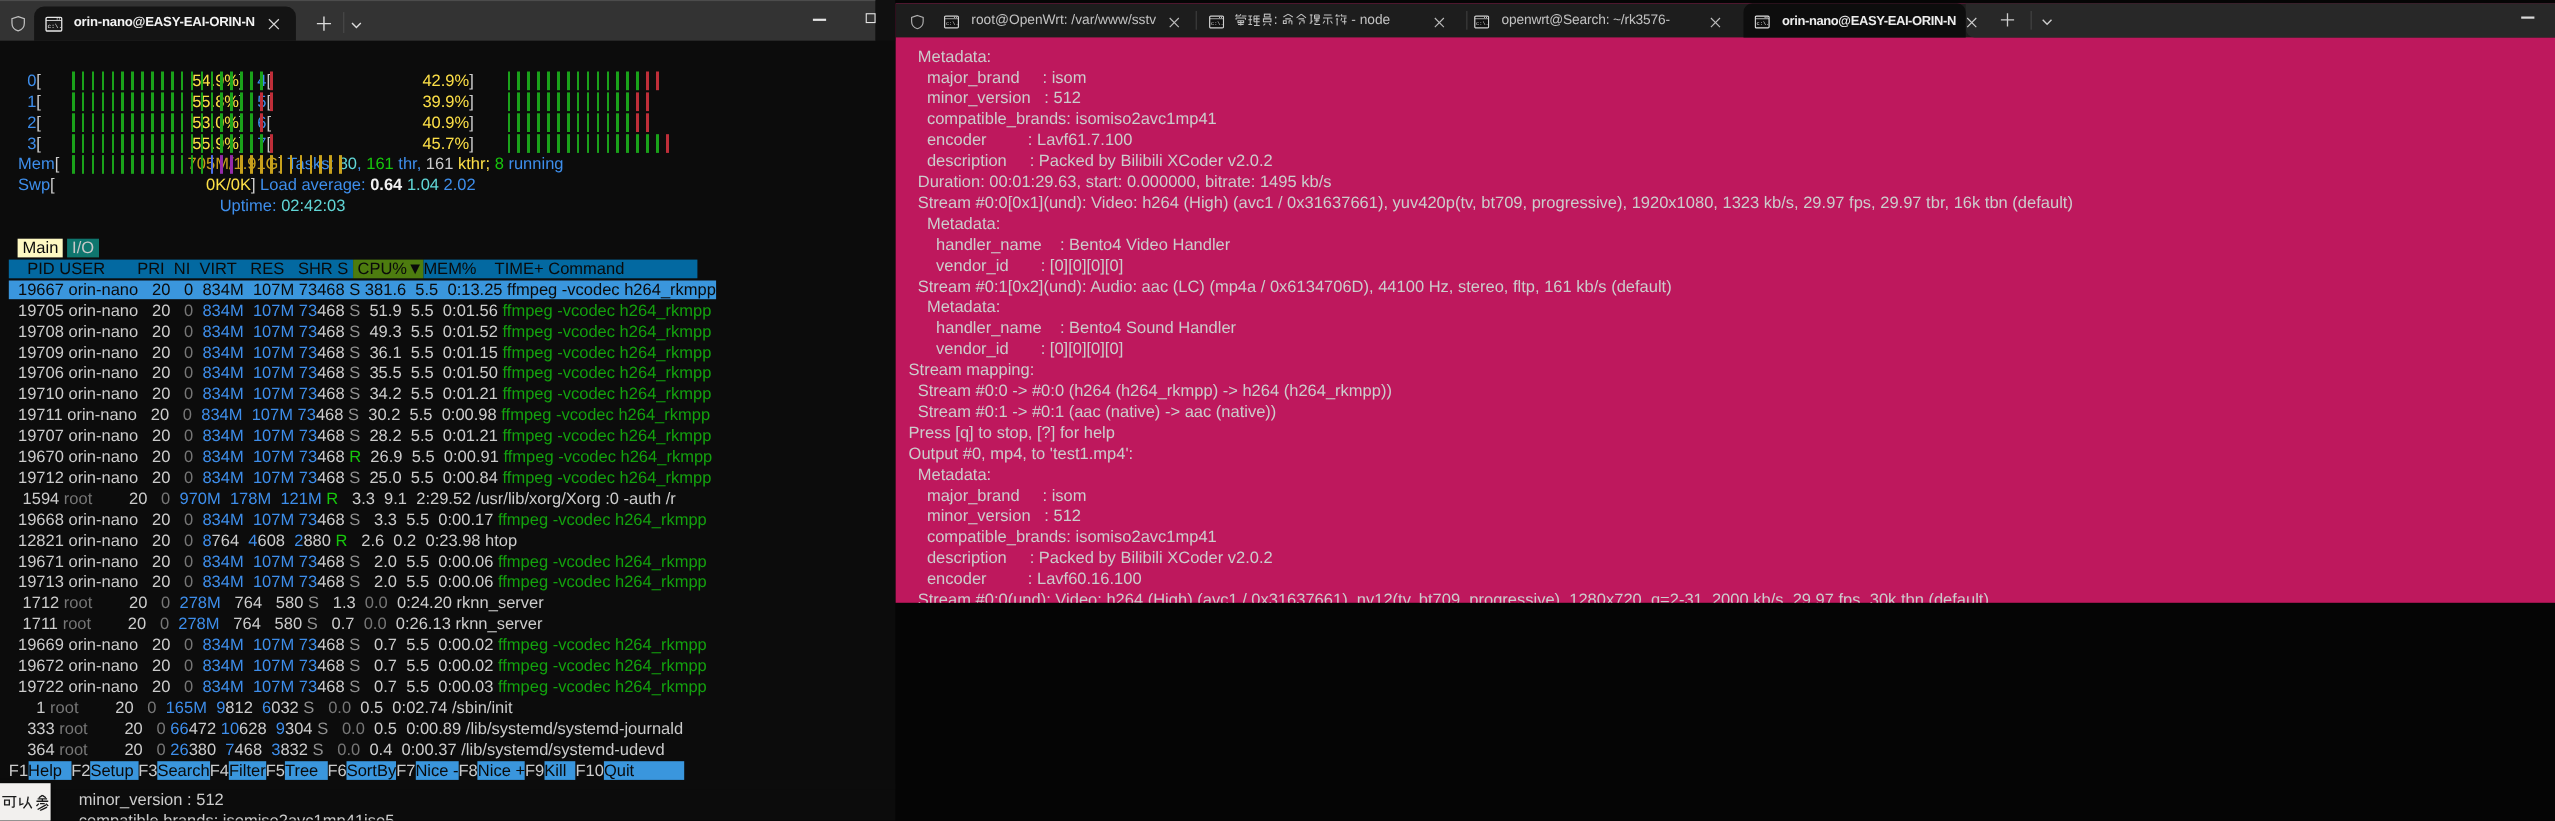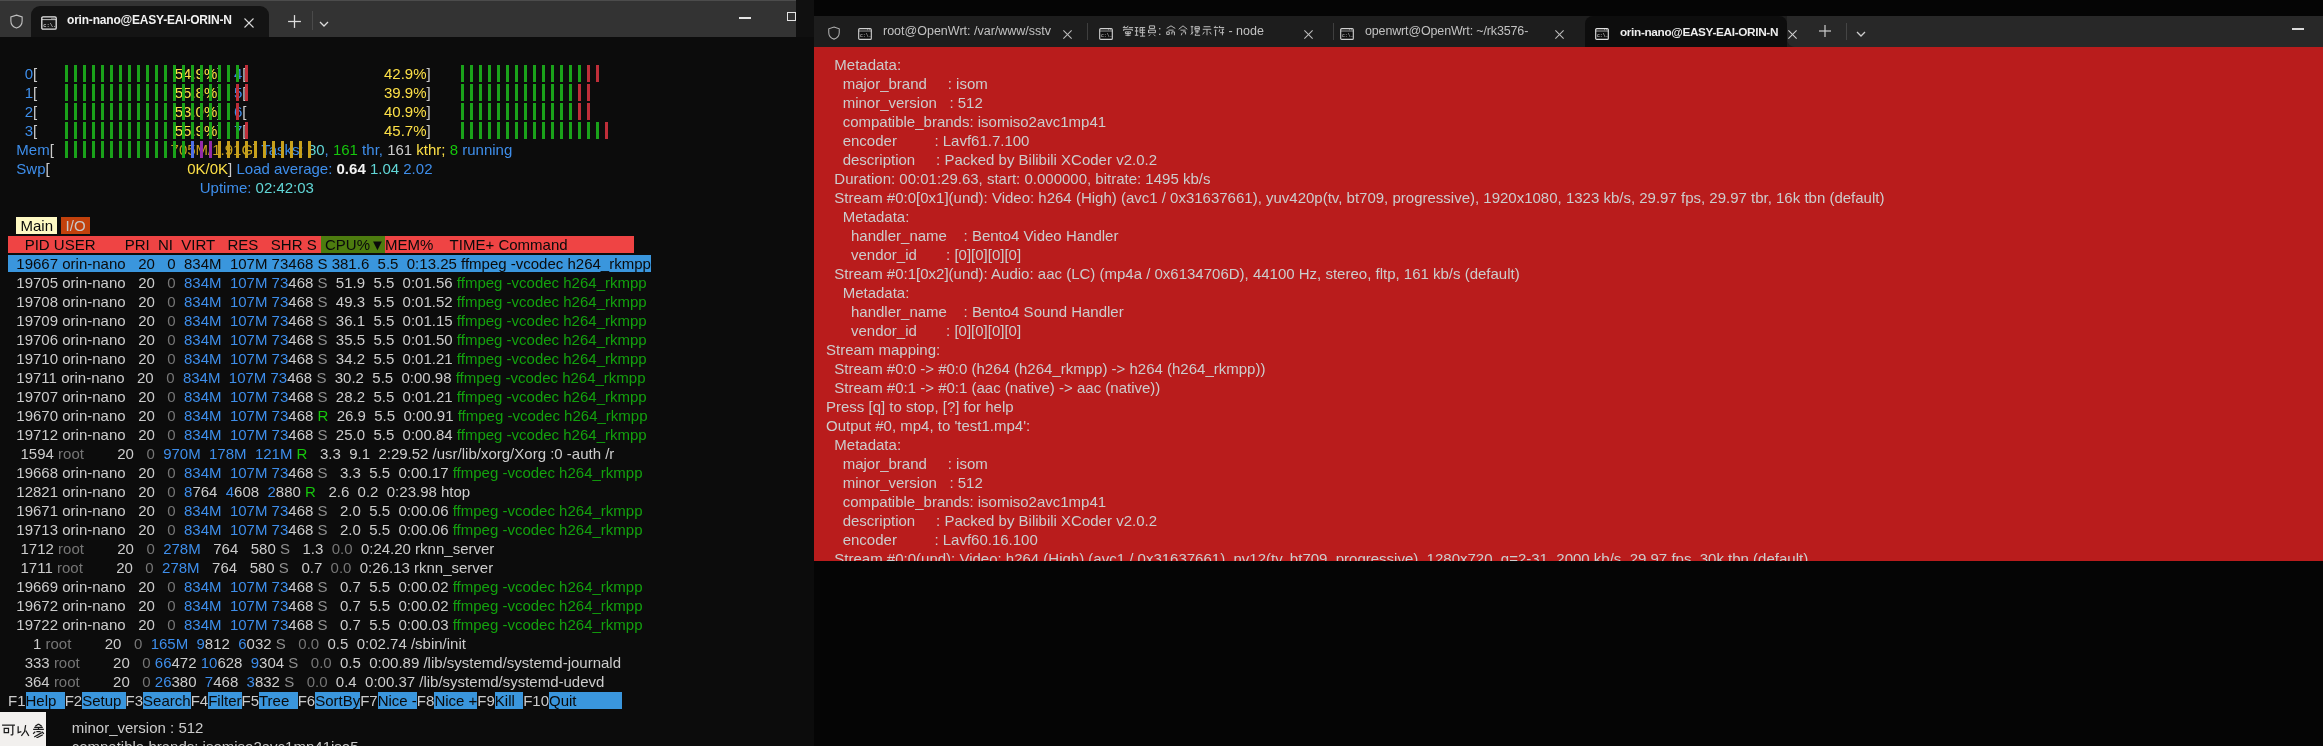--- a/index.html
+++ b/index.html
@@ -1,33 +1,33 @@
 <!DOCTYPE html>
 <html><head><meta charset="utf-8"><style>
 *{margin:0;padding:0;box-sizing:border-box}
 body{width:2323px;height:746px;background:#050505;position:relative;overflow:hidden;font-family:"Liberation Sans",sans-serif}
 .term{font-family:Liberation Sans, sans-serif;font-size:15px;line-height:19px;white-space:pre;letter-spacing:0}
 .w{color:#cccccc} .k{color:#0a0a0a} .dim{color:#767676} .gy{color:#fde047} .sgray{color:#8f8f8f}
 .bl{color:#3e8eeb} .g{color:#13a10e} .bg{color:#16c60c} .cy{color:#61d6d6}
 .y{color:#c8a11c} .bw{color:#f2f2f2;font-weight:bold}
-.maintab{background:#fef9c3;color:#0a0a0a} .iotab{background:#c2410c;color:#c8c8c8}
-.hdr{background:#ef4444;color:#0a0a0a} .sorthdr{background:#4d7c0f;color:#0a0a0a}
+.maintab{background:#fef9c3;color:#0a0a0a} .iotab{background:#0f766e;color:#c8c8c8}
+.hdr{background:#0369a1;color:#0a0a0a} .sorthdr{background:#4d7c0f;color:#0a0a0a}
 .selrow{background:#3a96dd} .selrow span{color:#0a0a0a}
 .fk{background:#3a96dd;color:#0a0a0a}
 .rtxt{color:#c2c2c2}
 .stripe{position:absolute;height:17px;background-repeat:repeat-x}
 .sg{background-image:repeating-linear-gradient(90deg,transparent 0,transparent 3.4px,#1aa21a 3.4px,#1aa21a 5.8px,transparent 5.8px,transparent 9px)}
 .sr{background-image:repeating-linear-gradient(90deg,transparent 0,transparent 3.4px,#bf2e39 3.4px,#bf2e39 5.8px,transparent 5.8px,transparent 9px)}
 .sb{background-image:repeating-linear-gradient(90deg,transparent 0,transparent 3.4px,#4d6fe8 3.4px,#4d6fe8 5.8px,transparent 5.8px,transparent 9px)}
 .sp2{background-image:repeating-linear-gradient(90deg,transparent 0,transparent 3.4px,#952ba8 3.4px,#952ba8 5.8px,transparent 5.8px,transparent 9px)}
 .sy{background-image:repeating-linear-gradient(90deg,transparent 0,transparent 3.4px,#c8a11c 3.4px,#c8a11c 5.8px,transparent 5.8px,transparent 9px)}
 
 </style></head><body>
 
-<div style="position:absolute;left:814px;top:16px;width:1509px;height:545px;background:#b91c1c;overflow:hidden">
+<div style="position:absolute;left:814px;top:3px;width:1509px;height:545px;background:#be185d;overflow:hidden">
   <div style="position:absolute;left:0;top:0;width:1509px;height:31px;background:#1d1d1d"></div>
   <div style="position:absolute;left:973px;top:0;width:536px;height:31px;background:#282828;border-bottom-left-radius:8px"></div>
   <div style="position:absolute;left:13px;top:10px"><svg width="14" height="14" viewBox="0 0 16 16" fill="none" stroke="#b0b0b0" stroke-width="1.2">
         <path d="M8 1.2 L14 3.2 V7.5 C14 11.5 11.3 14 8 15 C4.7 14 2 11.5 2 7.5 V3.2 Z"></path>
       </svg></div>
 
   <div style="position:absolute;left:44px;top:8px"><svg width="14" height="14" viewBox="0 0 16 16" style="vertical-align:middle">
         <rect x="0.8" y="1.8" width="14.4" height="12.4" rx="1.2" fill="#101010" stroke="#cfcfcf" stroke-width="1.3"></rect>
         <line x1="0.8" y1="4.6" x2="15.2" y2="4.6" stroke="#cfcfcf" stroke-width="0.8"></line>
         <circle cx="11" cy="3.2" r="0.55" fill="#cfcfcf"></circle>
@@ -90,21 +90,21 @@
       </svg></div>
   <div style="position:absolute;left:519px;top:7px;width:1px;height:17px;background:#3f3f3f"></div>
 
   <div style="position:absolute;left:526px;top:8px"><svg width="14" height="14" viewBox="0 0 16 16" style="vertical-align:middle">
         <rect x="0.8" y="1.8" width="14.4" height="12.4" rx="1.2" fill="#101010" stroke="#cfcfcf" stroke-width="1.3"></rect>
         <line x1="0.8" y1="4.6" x2="15.2" y2="4.6" stroke="#cfcfcf" stroke-width="0.8"></line>
         <circle cx="11" cy="3.2" r="0.55" fill="#cfcfcf"></circle>
         <circle cx="13" cy="3.2" r="0.55" fill="#cfcfcf"></circle>
         <text x="2.2" y="11.5" fill="#cfcfcf" font-family="Liberation Mono, monospace" font-size="5.5">c:\.</text>
       </svg></div>
-  <div style="position:absolute;left:551px;top:8px;font-size:12.5px;letter-spacing:-0.15px;color:#c2c2c2">openwrt@OpenWrt: ~/rk3576-</div>
+  <div style="position:absolute;left:551px;top:8px;font-size:12.5px;letter-spacing:-0.15px;color:#c2c2c2">openwrt@Search: ~/rk3576-</div>
   <div style="position:absolute;left:740px;top:10px"><svg width="11" height="11" viewBox="0 0 12 12" stroke="#bdbdbd" stroke-width="1.1">
         <line x1="1.5" y1="1.5" x2="10.5" y2="10.5"></line>
         <line x1="10.5" y1="1.5" x2="1.5" y2="10.5"></line>
       </svg></div>
 
   <div style="position:absolute;left:771px;top:0px;width:202px;height:31px;background:#0d0d0d;border-radius:8px 8px 0 0"></div>
   <div style="position:absolute;left:781px;top:8px"><svg width="14" height="14" viewBox="0 0 16 16" style="vertical-align:middle">
         <rect x="0.8" y="1.8" width="14.4" height="12.4" rx="1.2" fill="#101010" stroke="#e2e2e2" stroke-width="1.3"></rect>
         <line x1="0.8" y1="4.6" x2="15.2" y2="4.6" stroke="#e2e2e2" stroke-width="0.8"></line>
         <circle cx="11" cy="3.2" r="0.55" fill="#e2e2e2"></circle>

